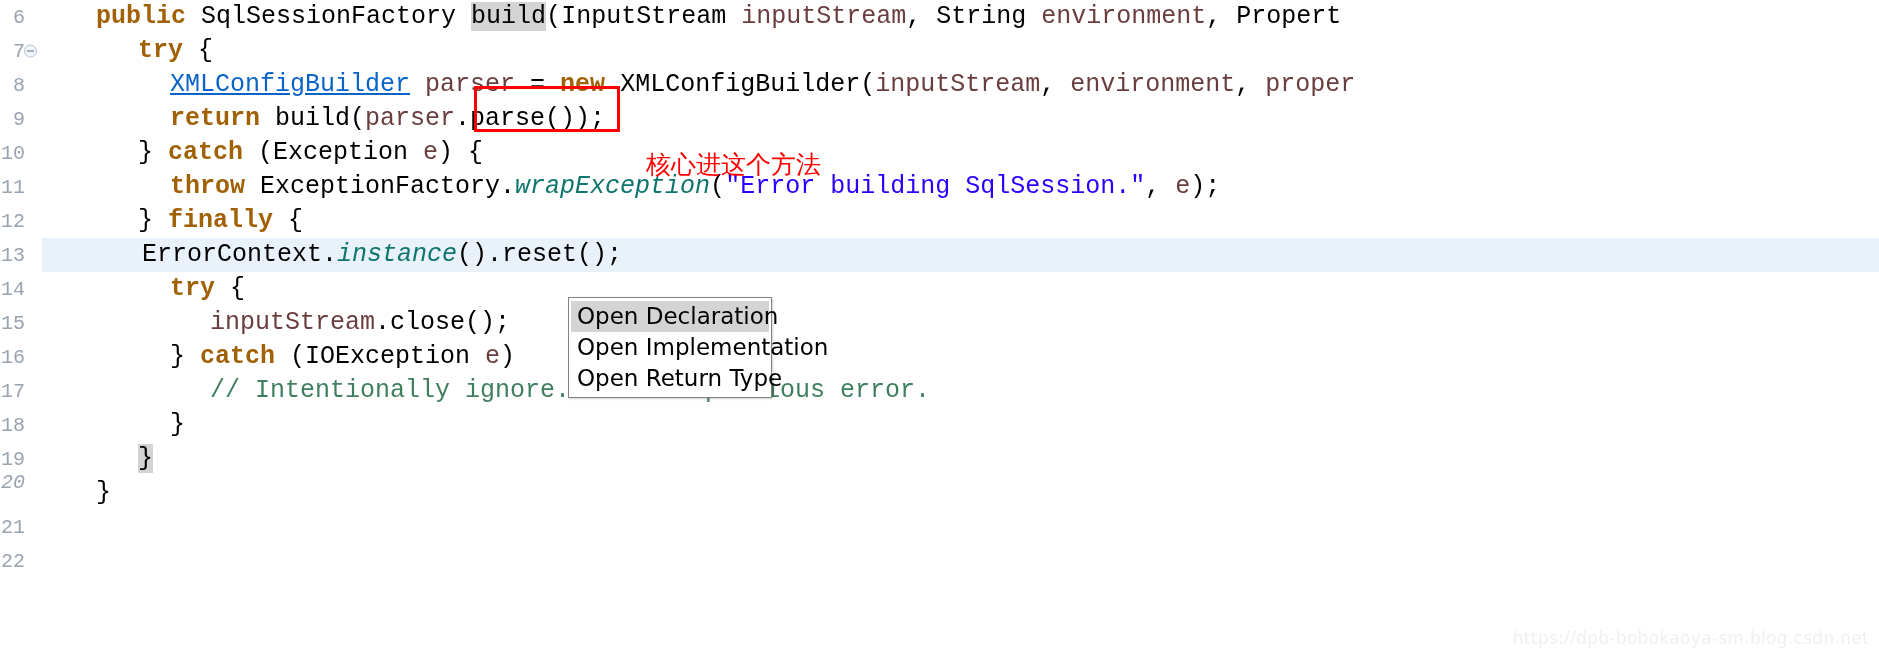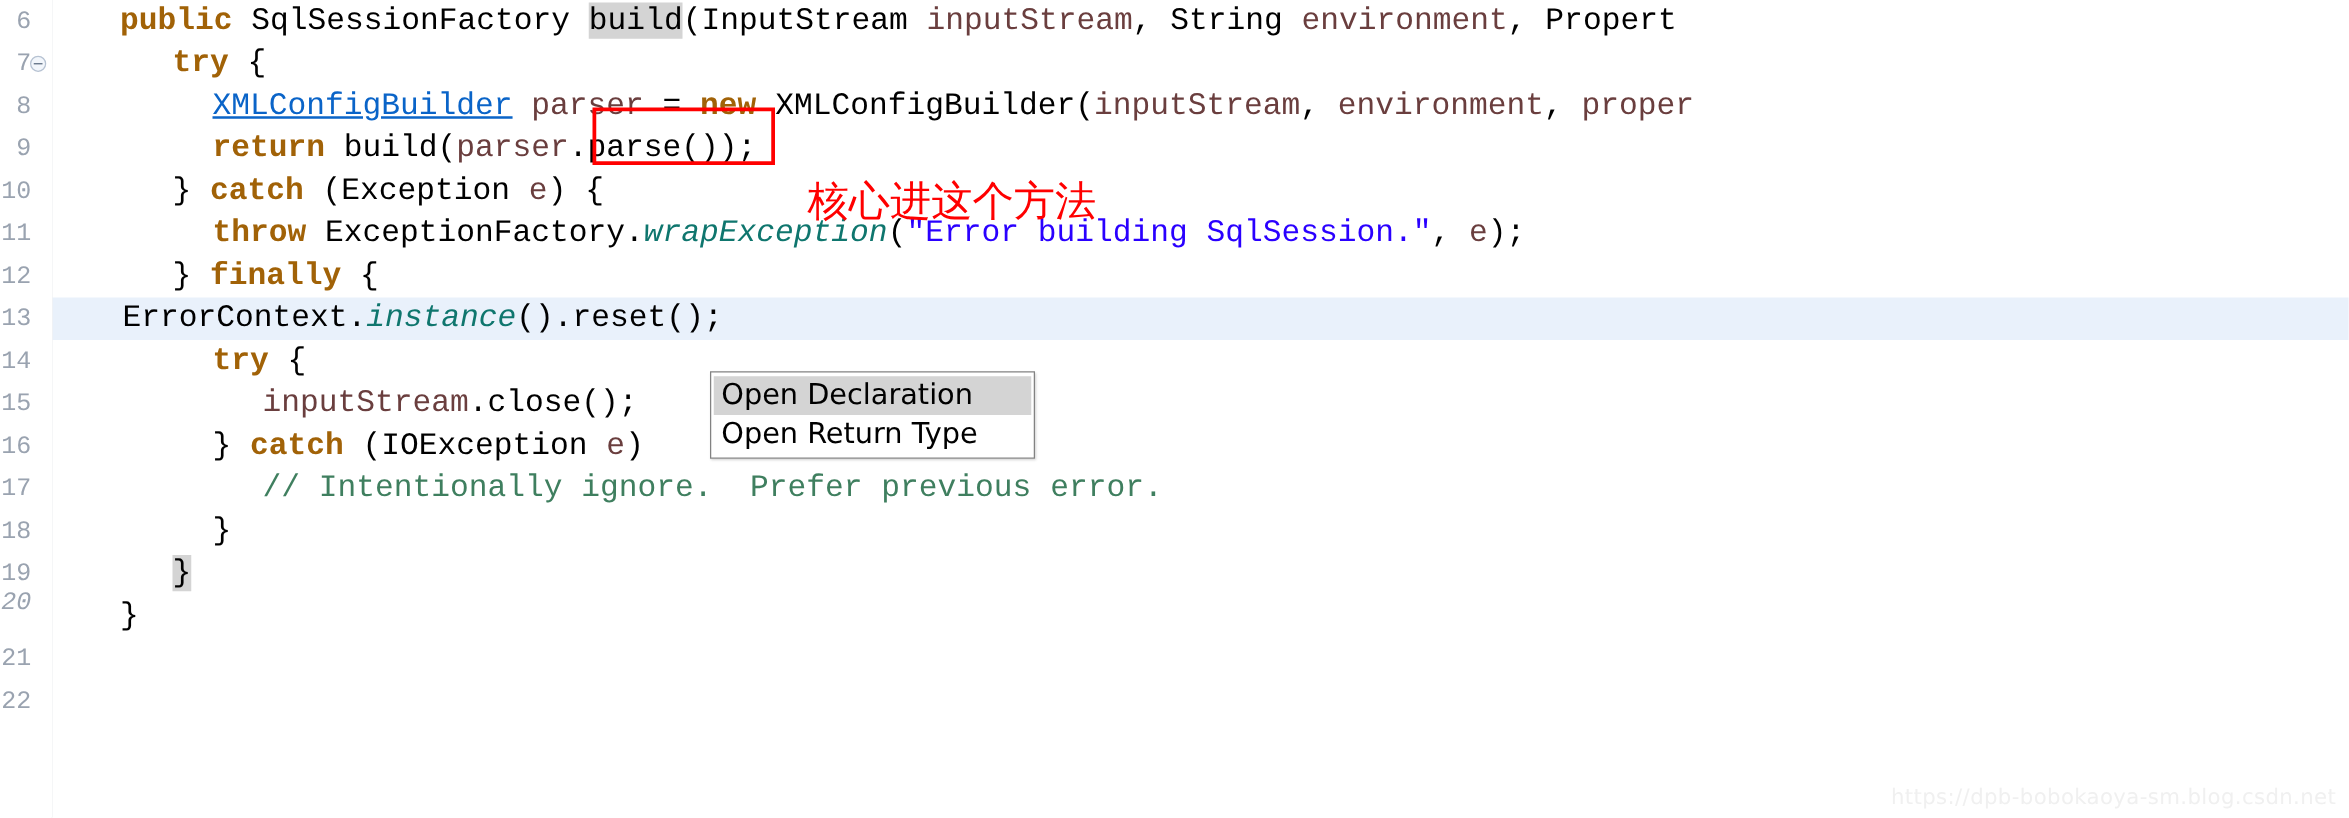--- a/index.html
+++ b/index.html
@@ -126,22 +126,22 @@
   .red-box {
     position: absolute;
     border: 3px solid #ff0000;
     box-sizing: border-box;
     z-index: 4;
     pointer-events: none;
   }
   .red-note {
     position: absolute;
     color: #ff0000;
-    font-family: Liberation Mono, monospace;
-    font-size: 33px;
+    font-family: Liberation Sans, sans-serif;
+    font-size: 25px;
     line-height: 28px;
     white-space: nowrap;
     z-index: 4;
   }
 
   
   .popup {
     position: absolute;
     background: #ffffff;
     border: 1px solid #828282;
@@ -184,21 +184,21 @@
   <div class="line-highlight" id="line-highlight" style="top: 238px; background: rgb(233, 241, 251);"></div>
 
   <div class="code-area" id="code-area">
       <div class="code-line" style="top: 0px; padding-left: 54px;"><span class="kw">public</span><span class="plain"> </span><span class="type">SqlSessionFactory</span><span class="plain"> </span><span class="hl-occ">build</span><span class="plain">(</span><span class="type">InputStream</span><span class="plain"> </span><span class="param">inputStream</span><span class="plain">, </span><span class="type">String</span><span class="plain"> </span><span class="param">environment</span><span class="plain">, </span><span class="type">Propert</span></div>
       <div class="code-line" style="top: 34px; padding-left: 96px;"><span class="kw">try</span><span class="plain"> {</span></div>
       <div class="code-line" style="top: 68px; padding-left: 128px;"><span class="link">XMLConfigBuilder</span><span class="plain"> </span><span class="param">parser</span><span class="plain"> = </span><span class="kw">new</span><span class="plain"> </span><span class="type">XMLConfigBuilder(</span><span class="param">inputStream</span><span class="plain">, </span><span class="param">environment</span><span class="plain">, </span><span class="param">proper</span></div>
       <div class="code-line" style="top: 102px; padding-left: 128px;"><span class="kw">return</span><span class="plain"> build(</span><span class="param">parser</span><span class="plain">.parse());</span></div>
       <div class="code-line" style="top: 136px; padding-left: 96px;"><span class="plain">} </span><span class="kw">catch</span><span class="plain"> (</span><span class="type">Exception</span><span class="plain"> </span><span class="param">e</span><span class="plain">) {</span></div>
       <div class="code-line" style="top: 170px; padding-left: 128px;"><span class="kw">throw</span><span class="plain"> ExceptionFactory.</span><span class="static-it">wrapException</span><span class="plain">(</span><span class="str">"Error building SqlSession."</span><span class="plain">, </span><span class="param">e</span><span class="plain">);</span></div>
       <div class="code-line" style="top: 204px; padding-left: 96px;"><span class="plain">} </span><span class="kw">finally</span><span class="plain"> {</span></div>
-      <div class="code-line" style="top: 238px; padding-left: 56px;"><span class="plain">ErrorContext.</span><span class="static-it">instance</span><span class="plain">().reset();</span></div>
+      <div class="code-line" style="top: 238px; padding-left: 100px;"><span class="plain">ErrorContext.</span><span class="static-it">instance</span><span class="plain">().reset();</span></div>
       <div class="code-line" style="top: 272px; padding-left: 128px;"><span class="kw">try</span><span class="plain"> {</span></div>
       <div class="code-line" style="top: 306px; padding-left: 168px;"><span class="param">inputStream</span><span class="plain">.close();</span></div>
       <div class="code-line" style="top: 340px; padding-left: 128px;"><span class="plain">} </span><span class="kw">catch</span><span class="plain"> (</span><span class="type">IOException</span><span class="plain"> </span><span class="param">e</span><span class="plain">)</span></div>
       <div class="code-line" style="top: 374px; padding-left: 168px;"><span class="cmt">// Intentionally ignore.  Prefer previous error.</span></div>
       <div class="code-line" style="top: 408px; padding-left: 128px;"><span class="plain">}</span></div>
       <div class="code-line" style="top: 442px; padding-left: 96px;"><span class="hl-occ">}</span></div>
       <div class="code-line" style="top: 476px; padding-left: 54px;"><span class="plain">}</span></div>
     </div>
 
   <div class="gutter" id="gutter">
@@ -254,20 +254,21 @@
       <div class="gutter-row" style="top: 544px;">
         <span class="linenum">22</span>
       </div>
     </div>
   <div class="gutter-rule"></div>
 
   <div class="red-box" id="red-box" style="left: 474px; top: 86px; width: 146px; height: 46px;"></div>
 
   <div class="red-note" id="red-note" style="left: 646px; top: 150px;">核心进这个方法</div>
 
-  <div class="popup" id="popup" style="left: 568px; top: 297px; width: 260px;">
+  <div class="popup" id="popup" style="left: 568px; top: 297px; width: 204px;">
       <div class="popup-item selected">Open Declaration</div>
+      <div class="popup-item">Open Implementation</div>
       <div class="popup-item">Open Return Type</div>
     </div>
 
   <div class="watermark">https://dpb-bobokaoya-sm.blog.csdn.net</div>
 
 </div>
 
 </body></html>

